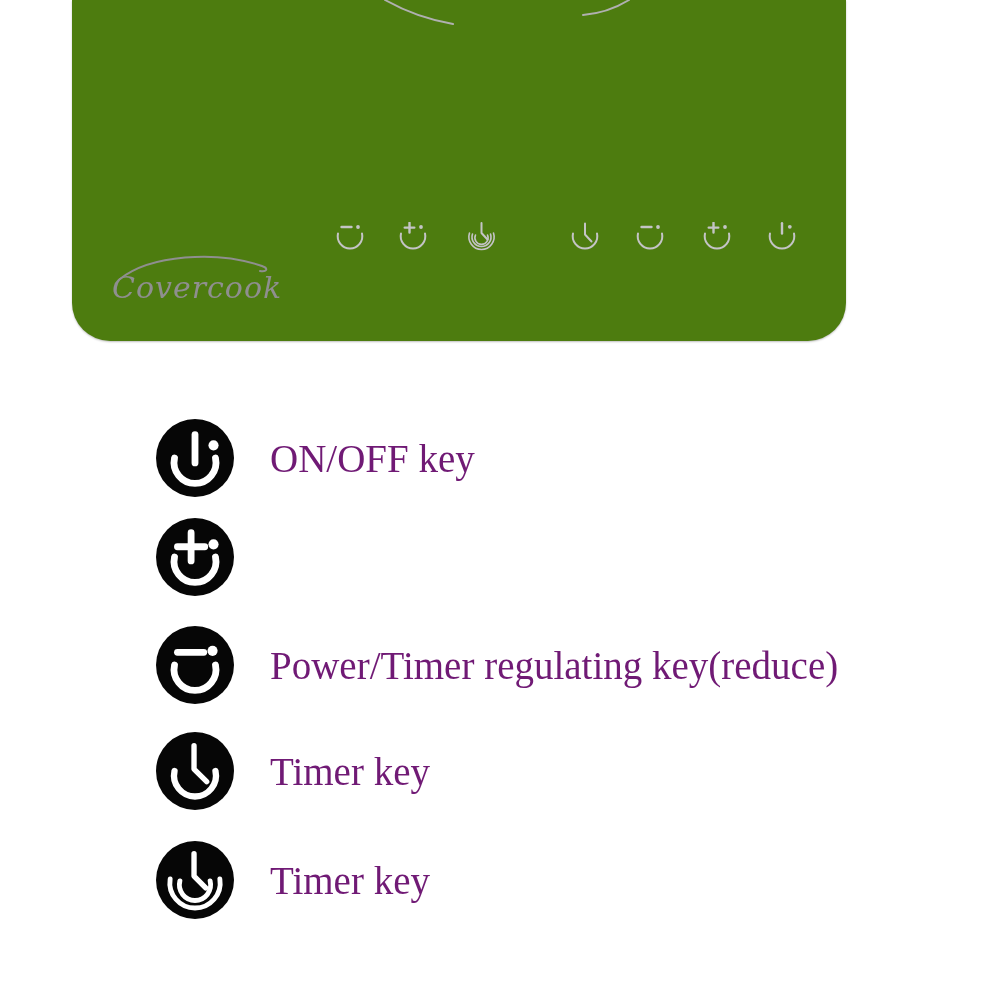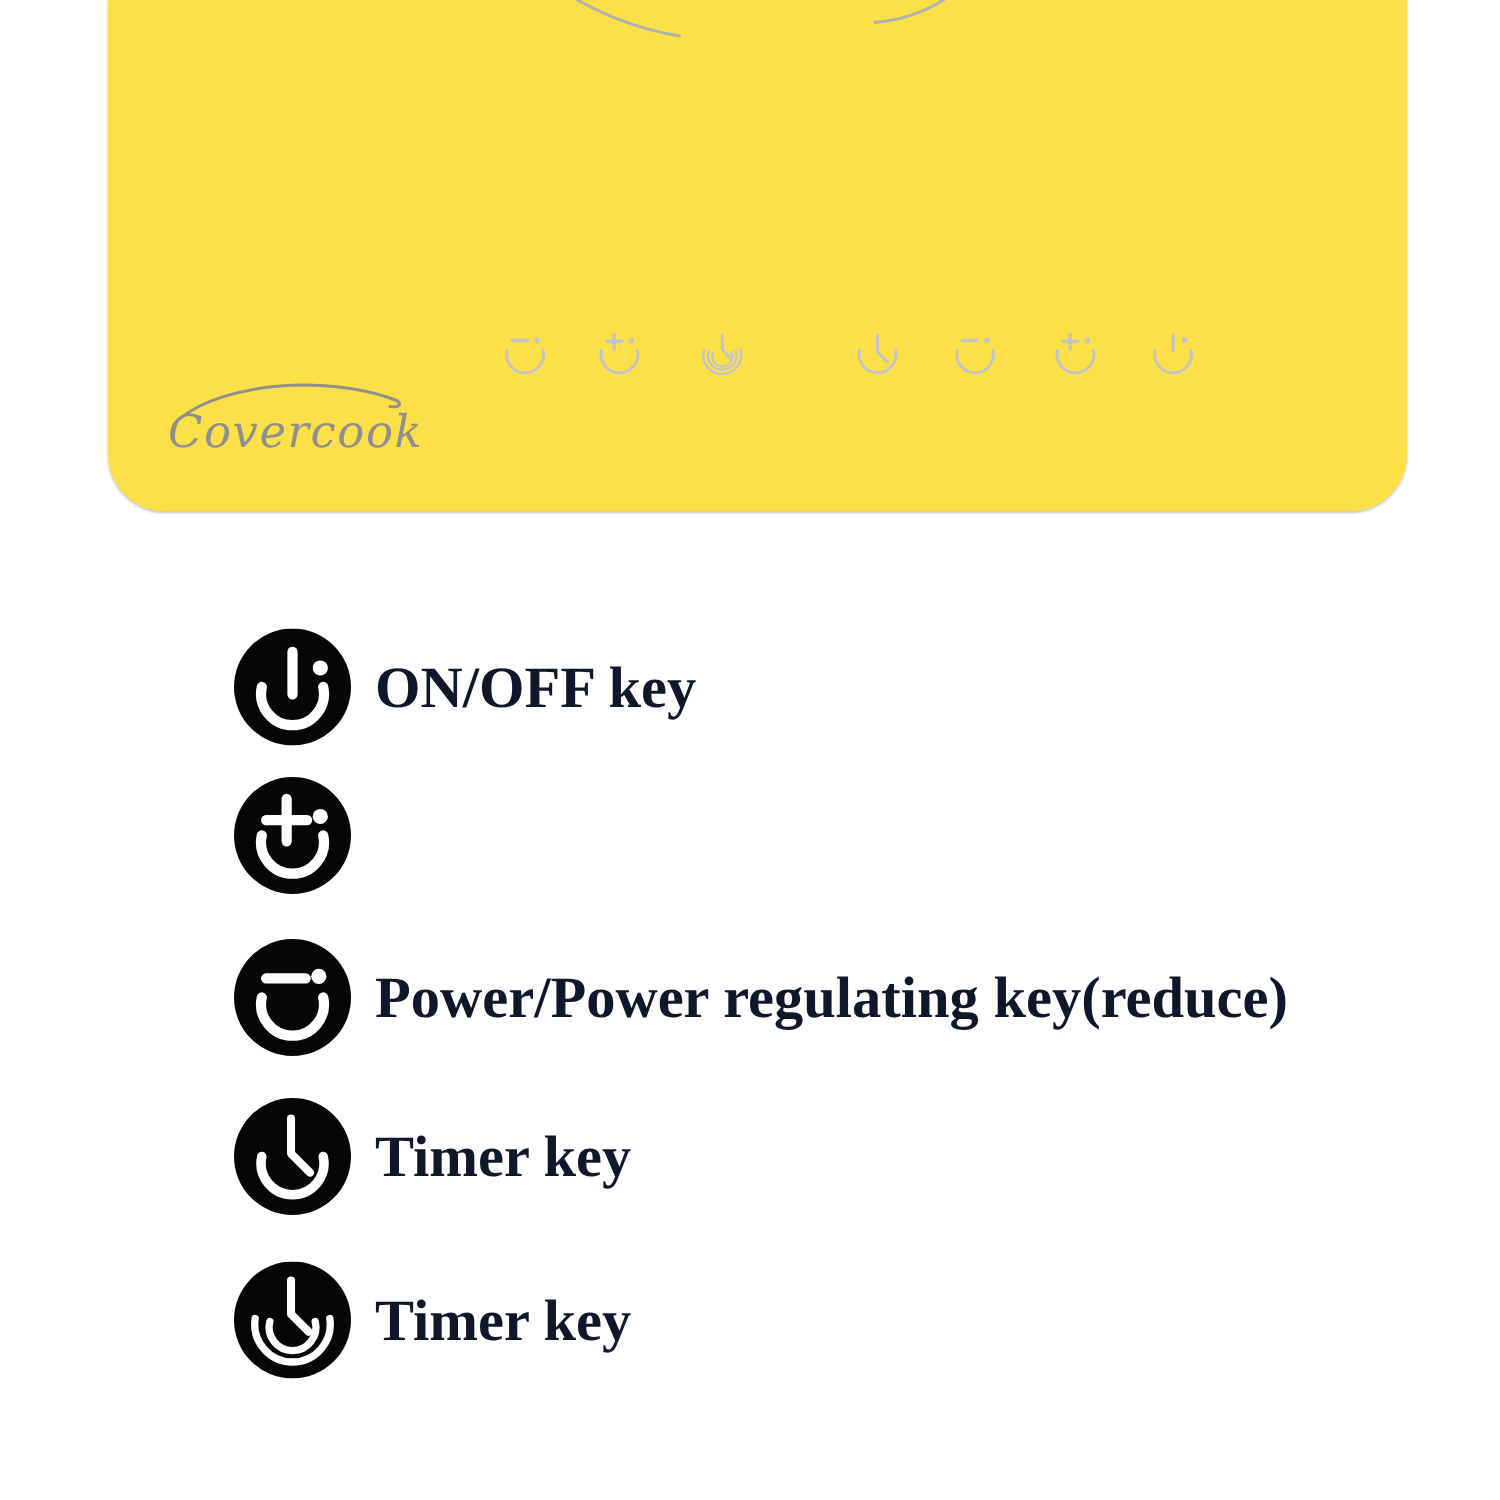--- a/index.html
+++ b/index.html
@@ -1,37 +1,37 @@
 <!DOCTYPE html>
 <html><head>
 <meta charset="utf-8">
 <style>
   html,body{margin:0;padding:0;background:#ffffff;}
   body{width:1000px;height:1000px;position:relative;overflow:hidden;
        font-family:"Liberation Serif",serif;}
 
   
   .panel{
-    position:absolute;left:72px;top:0;width:866px;height:341px;
-    background:#fde047;border-radius:0 0 38px 38px;overflow:hidden;
+    position:absolute;left:72px;top:0;width:774px;height:341px;
+    background:#4d7c0f;border-radius:0 0 38px 38px;overflow:hidden;
     box-shadow:0 1px 2px rgba(0,0,0,.25);
   }
   .burner-arcs{position:absolute;left:0;top:0;}
   .controls{position:absolute;left:0;top:222px;width:866px;height:34px;}
   .ck{position:absolute;top:0;width:36px;height:32px;}
   .ck-0{left:260px}.ck-1{left:323px}.ck-2{left:392px}
   .ck-3{left:495px}.ck-4{left:560px}.ck-5{left:627px}.ck-6{left:692px}
   .logo{position:absolute;left:38px;top:252px;width:176px;height:58px;}
 
   
   .legend-row{position:absolute;left:156px;display:flex;align-items:center;}
   .row-0{top:419px}.row-1{top:518px}.row-2{top:626px}.row-3{top:732px}.row-4{top:841px}
   .legend-icon{width:78px;height:78px;flex:0 0 auto;}
   .legend-label{
-    margin-left:16px;font-weight:bold;font-size:39px;color:#0f172a;
+    margin-left:36px;font-weight:normal;font-size:39px;color:#701a75;
     white-space:nowrap;letter-spacing:0px;
   }
 </style>
 </head>
 <body>
 
 <div class="panel">
 
   <svg class="burner-arcs" width="866" height="60" viewBox="0 0 866 60">
     <path d="M313,0 Q345,18 381,24" fill="none" stroke="#b0b0b0" stroke-width="2" stroke-linecap="round"></path>
@@ -108,21 +108,21 @@
   </svg>
 </div>
 
 <div class="legend-row row-2">
   <svg class="legend-icon" viewBox="0 0 80 80">
     <circle cx="40" cy="40" r="40" fill="#060606"></circle>
     <path d="M22,27 L49,27" stroke="#ffffff" stroke-width="7" stroke-linecap="round" fill="none"></path>
     <circle cx="58" cy="25.5" r="5.2" fill="#ffffff"></circle>
     <path d="M19,40 A21.5,21.5 0 1 0 61,40" fill="none" stroke="#ffffff" stroke-width="7" stroke-linecap="round"></path>
   </svg>
-  <span class="legend-label">Power/Power regulating key(reduce)</span>
+  <span class="legend-label">Power/Timer regulating key(reduce)</span>
 </div>
 
 <div class="legend-row row-3">
   <svg class="legend-icon" viewBox="0 0 80 80">
     <circle cx="40" cy="40" r="40" fill="#060606"></circle>
     <path d="M39,14 L39,38 L52,51" stroke="#ffffff" stroke-width="5.5" stroke-linecap="round" stroke-linejoin="round" fill="none"></path>
     <path d="M19,40 A21.5,21.5 0 1 0 61,40" fill="none" stroke="#ffffff" stroke-width="6.5" stroke-linecap="round"></path>
   </svg>
   <span class="legend-label">Timer key</span>
 </div>

